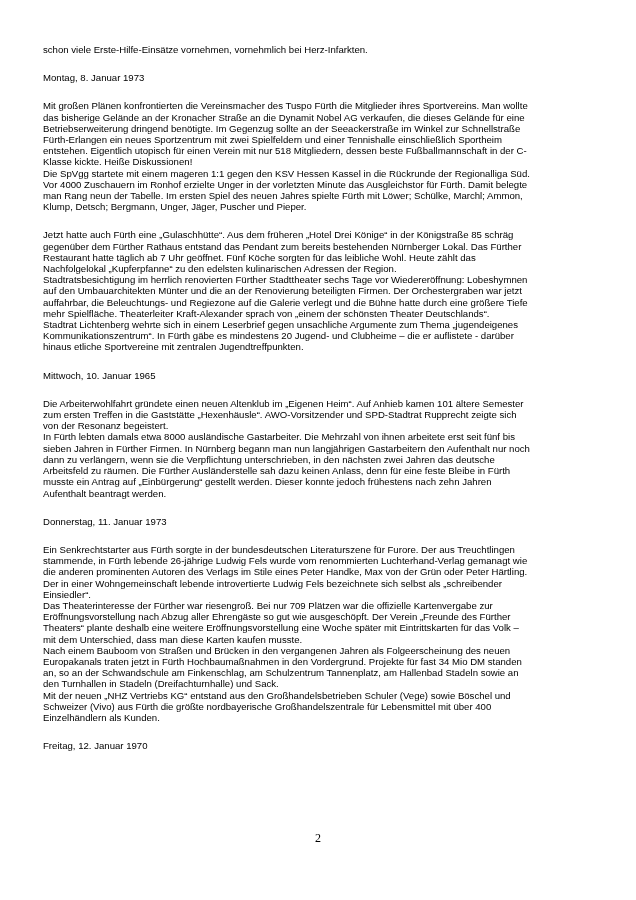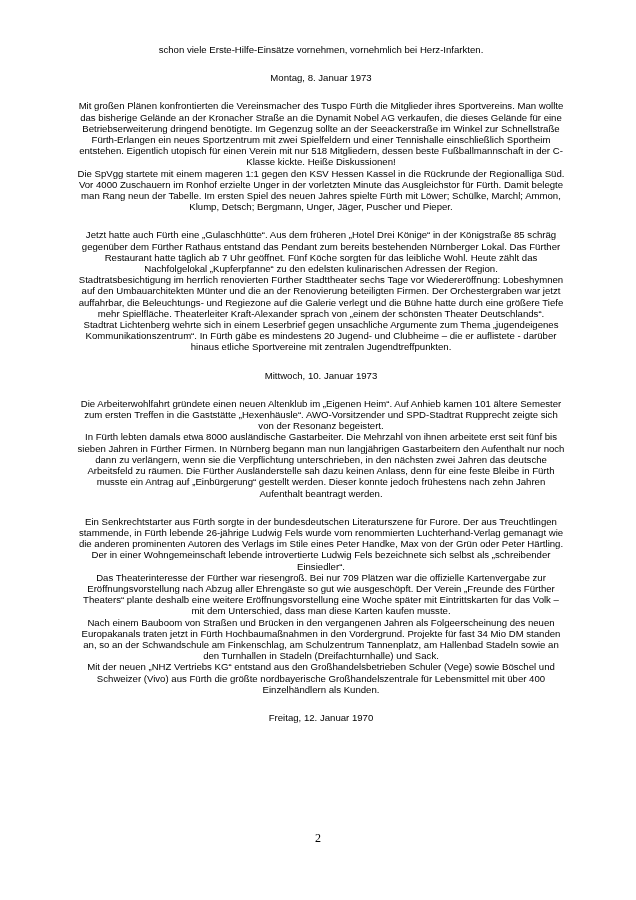--- a/index.html
+++ b/index.html
@@ -12,21 +12,21 @@
   }
   .sheet {
     position: absolute;
     left: 43px;
     top: 44px;
     width: 556px;
     color: #000000;
     font-family: "Liberation Sans", "DejaVu Sans", sans-serif;
     font-size: 9.6px;
     line-height: 11.2px;
-    text-align: center;
+    text-align: left;
   }
   .para {
     white-space: pre-line;
     margin: 0 0 17px 0;
   }
   .heading {
     white-space: pre-line;
     font-weight: normal;
     margin: 0 0 17px 0;
   }
@@ -65,31 +65,32 @@
 Restaurant hatte täglich ab 7 Uhr geöffnet. Fünf Köche sorgten für das leibliche Wohl. Heute zählt das
 Nachfolgelokal „Kupferpfanne“ zu den edelsten kulinarischen Adressen der Region.
 Stadtratsbesichtigung im herrlich renovierten Fürther Stadttheater sechs Tage vor Wiedereröffnung: Lobeshymnen
 auf den Umbauarchitekten Münter und die an der Renovierung beteiligten Firmen. Der Orchestergraben war jetzt
 auffahrbar, die Beleuchtungs- und Regiezone auf die Galerie verlegt und die Bühne hatte durch eine größere Tiefe
 mehr Spielfläche. Theaterleiter Kraft-Alexander sprach von „einem der schönsten Theater Deutschlands“.
 Stadtrat Lichtenberg wehrte sich in einem Leserbrief gegen unsachliche Argumente zum Thema „jugendeigenes
 Kommunikationszentrum“. In Fürth gäbe es mindestens 20 Jugend- und Clubheime – die er auflistete - darüber
 hinaus etliche Sportvereine mit zentralen Jugendtreffpunkten.</div>
 
-  <div class="heading">Mittwoch, 10. Januar 1973</div>
+  <div class="heading">Mittwoch, 10. Januar 1965</div>
   <div class="para">Die Arbeiterwohlfahrt gründete einen neuen Altenklub im „Eigenen Heim“. Auf Anhieb kamen 101 ältere Semester
 zum ersten Treffen in die Gaststätte „Hexenhäusle“. AWO-Vorsitzender und SPD-Stadtrat Rupprecht zeigte sich
 von der Resonanz begeistert.
 In Fürth lebten damals etwa 8000 ausländische Gastarbeiter. Die Mehrzahl von ihnen arbeitete erst seit fünf bis
 sieben Jahren in Fürther Firmen. In Nürnberg begann man nun langjährigen Gastarbeitern den Aufenthalt nur noch
 dann zu verlängern, wenn sie die Verpflichtung unterschrieben, in den nächsten zwei Jahren das deutsche
 Arbeitsfeld zu räumen. Die Fürther Ausländerstelle sah dazu keinen Anlass, denn für eine feste Bleibe in Fürth
 musste ein Antrag auf „Einbürgerung“ gestellt werden. Dieser konnte jedoch frühestens nach zehn Jahren
 Aufenthalt beantragt werden.</div>
 
+  <div class="heading">Donnerstag, 11. Januar 1973</div>
   <div class="para">Ein Senkrechtstarter aus Fürth sorgte in der bundesdeutschen Literaturszene für Furore. Der aus Treuchtlingen
 stammende, in Fürth lebende 26-jährige Ludwig Fels wurde vom renommierten Luchterhand-Verlag gemanagt wie
 die anderen prominenten Autoren des Verlags im Stile eines Peter Handke, Max von der Grün oder Peter Härtling.
 Der in einer Wohngemeinschaft lebende introvertierte Ludwig Fels bezeichnete sich selbst als „schreibender
 Einsiedler“.
 Das Theaterinteresse der Fürther war riesengroß. Bei nur 709 Plätzen war die offizielle Kartenvergabe zur
 Eröffnungsvorstellung nach Abzug aller Ehrengäste so gut wie ausgeschöpft. Der Verein „Freunde des Fürther
 Theaters“ plante deshalb eine weitere Eröffnungsvorstellung eine Woche später mit Eintrittskarten für das Volk –
 mit dem Unterschied, dass man diese Karten kaufen musste.
 Nach einem Bauboom von Straßen und Brücken in den vergangenen Jahren als Folgeerscheinung des neuen

